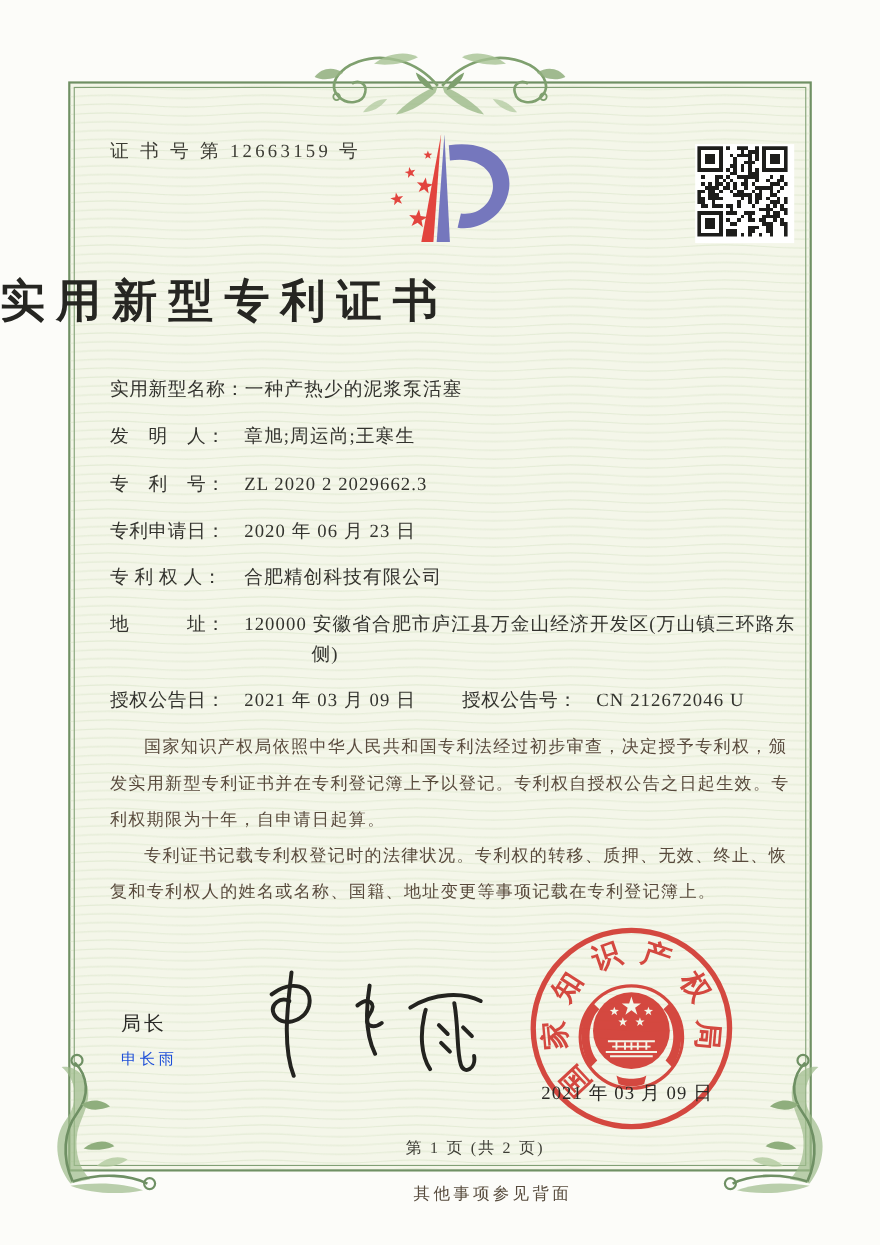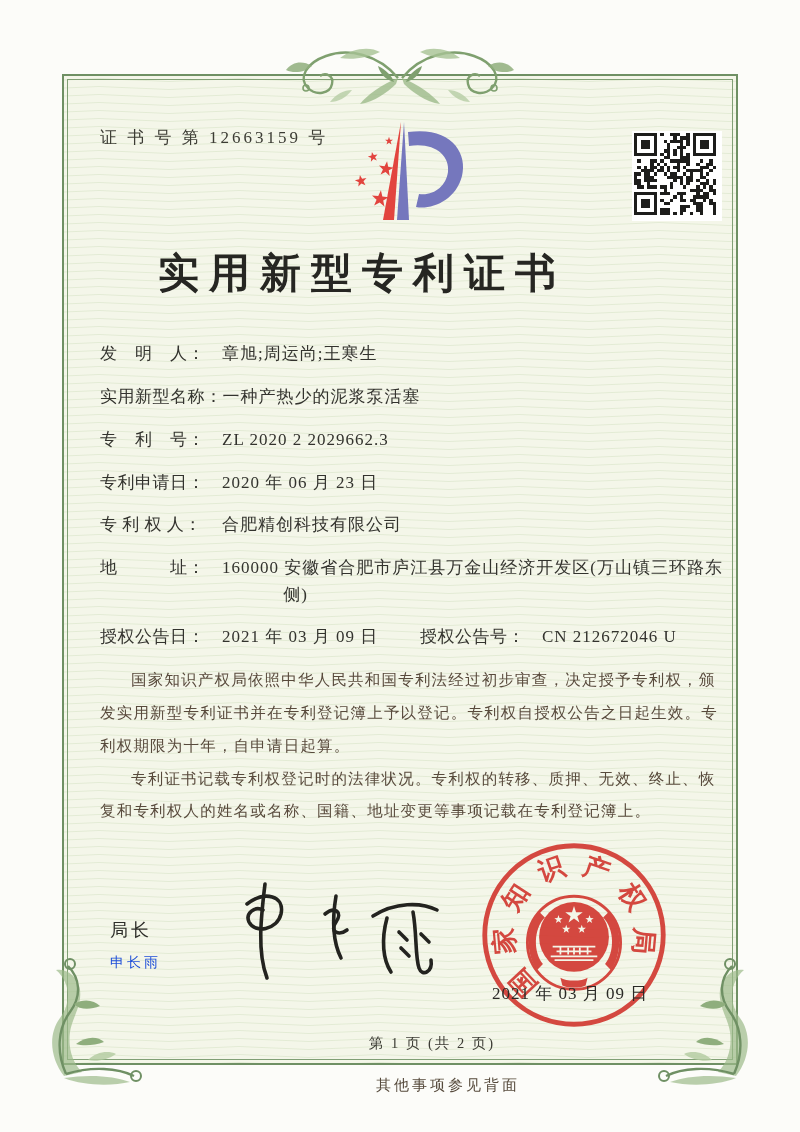--- a/index.html
+++ b/index.html
@@ -16,21 +16,21 @@
     box-sizing:border-box;border:2px solid #6f9064;background:#f4f6e9;
   }
   .frame-inner{position:absolute;inset:3px;border:1px solid #81a075;pointer-events:none;}
   .waves{position:absolute;inset:0;width:100%;height:100%;opacity:.85;}
   
   .content{position:absolute;inset:0;z-index:3;}
   .cert-no{position:absolute;left:100px;top:126px;font-size:17px;letter-spacing:3px;color:#3c3c34;}
   .logo{position:absolute;left:328px;top:110px;width:152px;height:122px;}
   .qr{position:absolute;left:632px;top:131px;width:86px;height:86px;background:#fff;padding:2px;}
   .title{
-    position:absolute;left:0;top:246px;width:724px;text-align:center;
+    position:absolute;left:0;top:246px;width:724px;
     font-size:41px;font-weight:bold;letter-spacing:10px;color:#262622;
   }
   .fields{position:absolute;left:100px;top:341px;width:640px;font-size:17px;}
   .frow{display:flex;margin-bottom:16.5px;line-height:1.55;}
   .flabel{flex:0 0 122px;letter-spacing:.5px;white-space:nowrap;}
   .fvalue{letter-spacing:1px;}
   .addr .fvalue{width:452px;padding-left:3.6em;text-indent:-3.6em;}
   .grantrow{display:flex;}
   .gpair1{flex:0 0 320px;display:flex;}
   .gpair2{display:flex;}
@@ -431,42 +431,42 @@
           <rect x="17" y="24" width="1" height="1" fill="#1d1d1b"></rect>
           <rect x="20" y="24" width="1" height="1" fill="#1d1d1b"></rect>
           <rect x="24" y="24" width="1" height="1" fill="#1d1d1b"></rect>
         </svg>
     </div>
 
     <div class="title">实用新型专利证书</div>
 
     <div class="fields">
       <div class="frow">
+        <span class="flabel">实用新型名称：</span>
+        <span class="fvalue">一种产热少的泥浆泵活塞</span>
+      </div>
+      <div class="frow">
         <span class="flabel">发　明　人：</span>
         <span class="fvalue">章旭;周运尚;王寒生</span>
-      </div>
-      <div class="frow">
-        <span class="flabel">实用新型名称：</span>
-        <span class="fvalue">一种产热少的泥浆泵活塞</span>
       </div>
       <div class="frow">
         <span class="flabel">专　利　号：</span>
         <span class="fvalue">ZL 2020 2 2029662.3</span>
       </div>
       <div class="frow">
         <span class="flabel">专利申请日：</span>
         <span class="fvalue">2020 年 06 月 23 日</span>
       </div>
       <div class="frow">
         <span class="flabel">专 利 权 人：</span>
         <span class="fvalue">合肥精创科技有限公司</span>
       </div>
       <div class="frow addr">
         <span class="flabel">地　　　址：</span>
-        <span class="fvalue">160000 安徽省合肥市庐江县万金山经济开发区(万山镇三环路东侧)</span>
+        <span class="fvalue">120000 安徽省合肥市庐江县万金山经济开发区(万山镇三环路东侧)</span>
       </div>
       <div class="frow grantrow">
         <span class="gpair1">
           <span class="flabel">授权公告日：</span>
           <span class="fvalue">2021 年 03 月 09 日</span>
         </span>
         <span class="gpair2">
           <span class="flabel">授权公告号：</span>
           <span class="fvalue">CN 212672046 U</span>
         </span>

